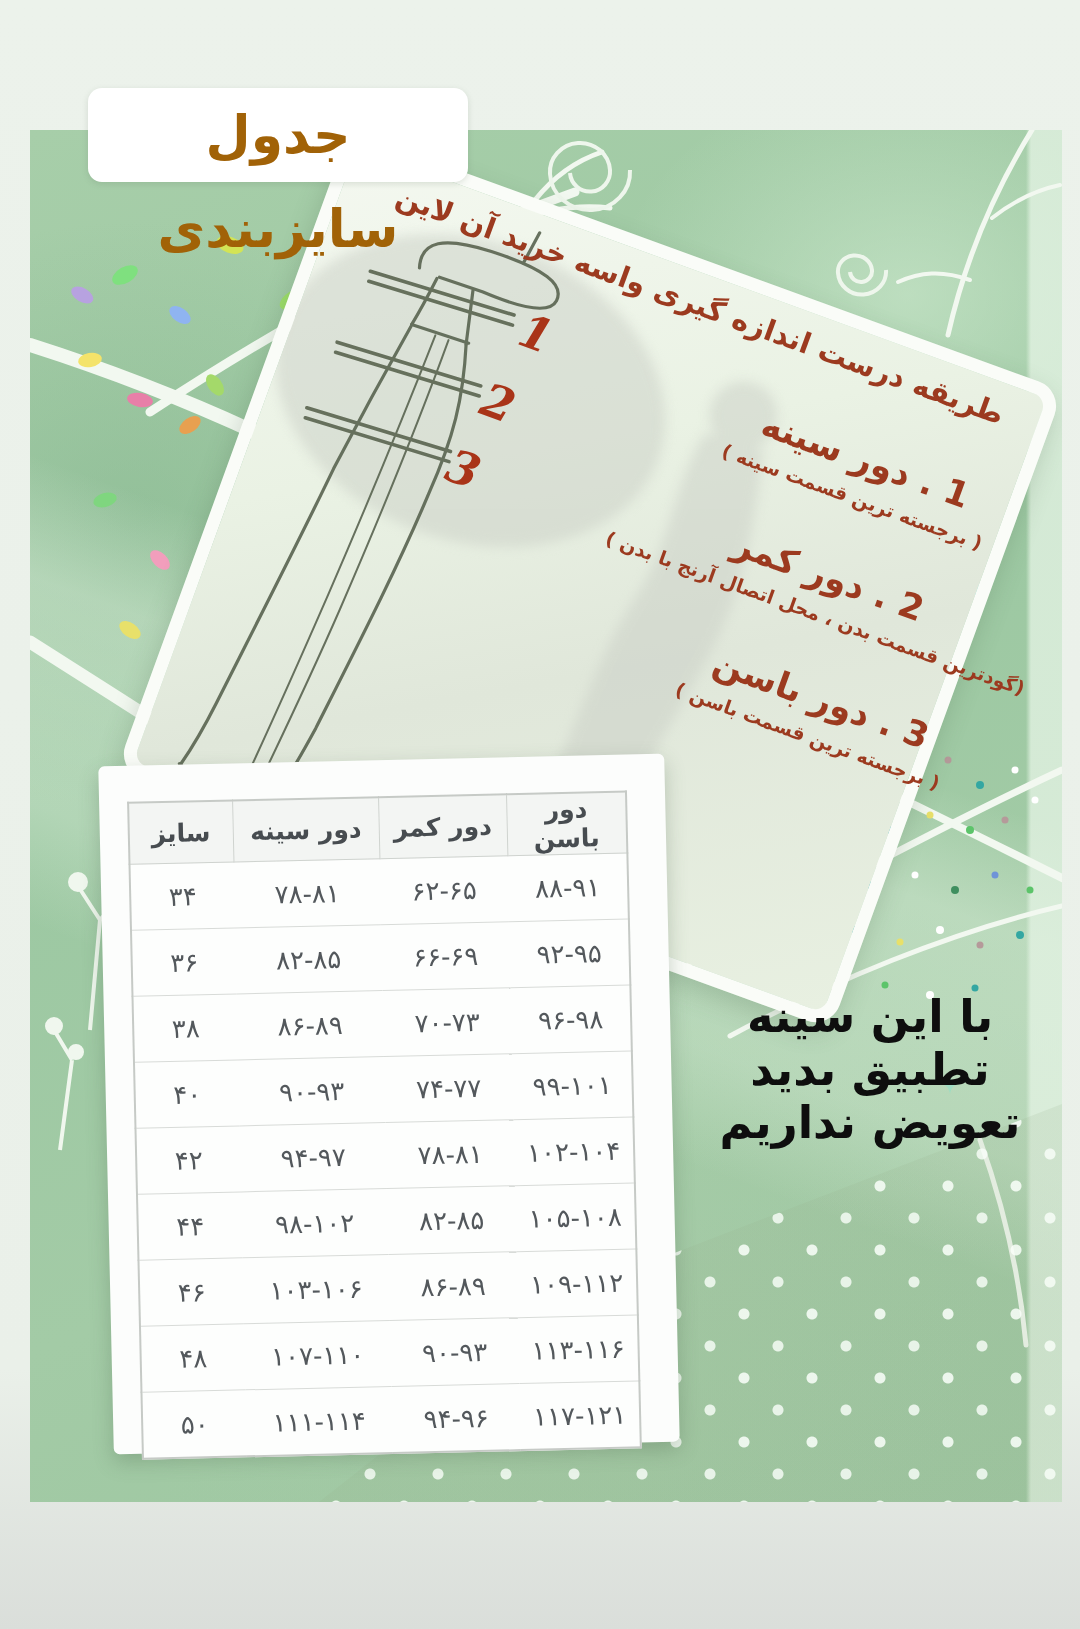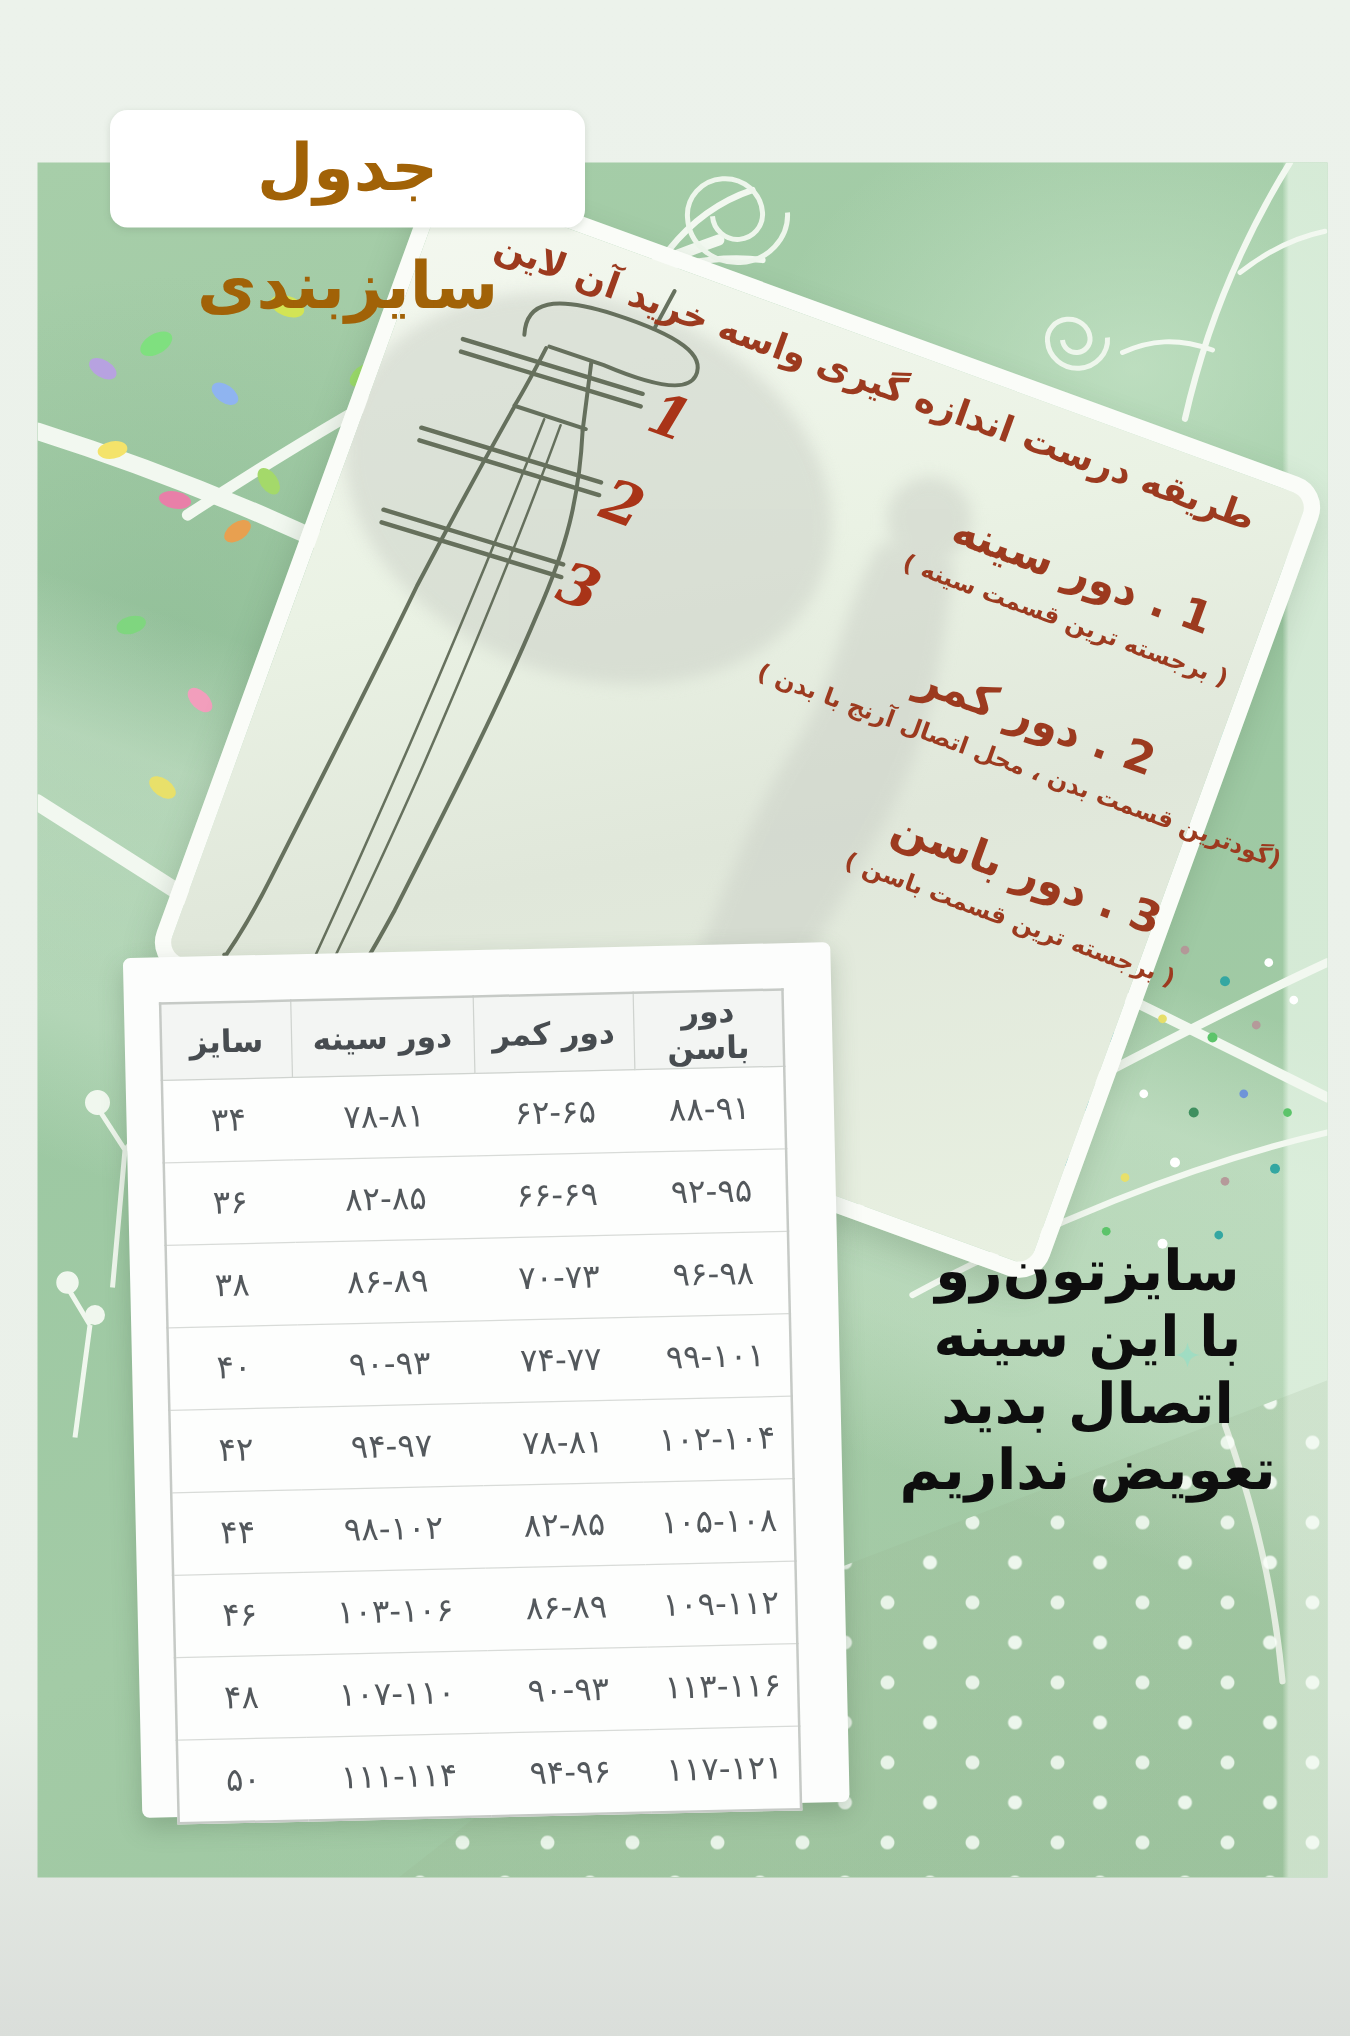--- a/index.html
+++ b/index.html
@@ -330,19 +330,18 @@
           <td>۵۰</td>
             <td>۱۱۱-۱۱۴</td>
             <td>۹۴-۹۶</td>
             <td>۱۱۷-۱۲۱</td>
         </tr>
       </tbody>
     </table>
   </div>
 
   <div class="side-note" dir="rtl">
-    <div>سایزتون‌رو</div>
     <div>با این سینه</div>
-    <div>اتصال بدید</div>
+    <div>تطبیق بدید</div>
     <div>تعویض نداریم</div>
   </div>
 
 </div>
 
 </body></html>

